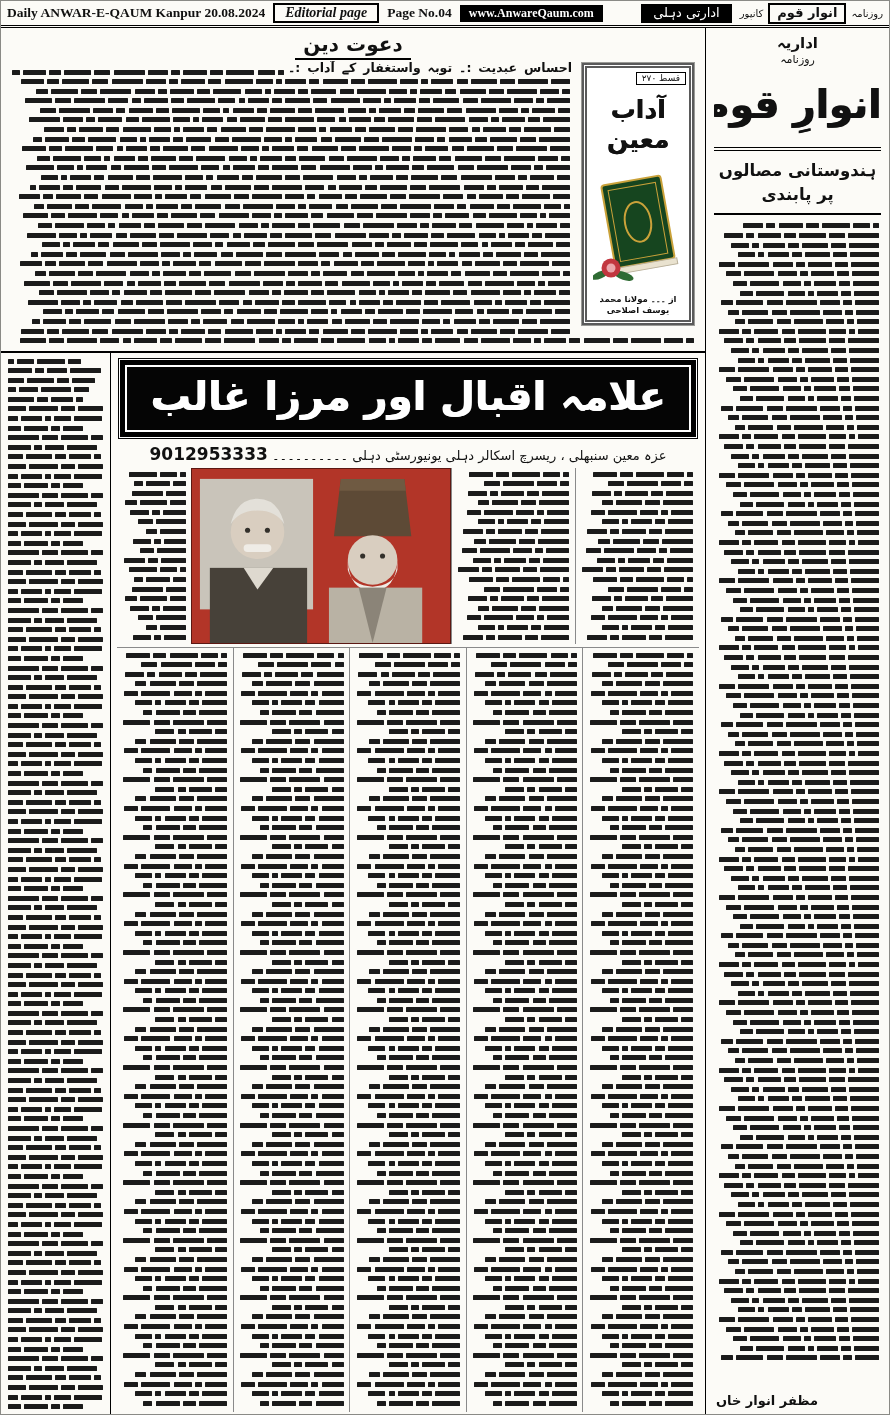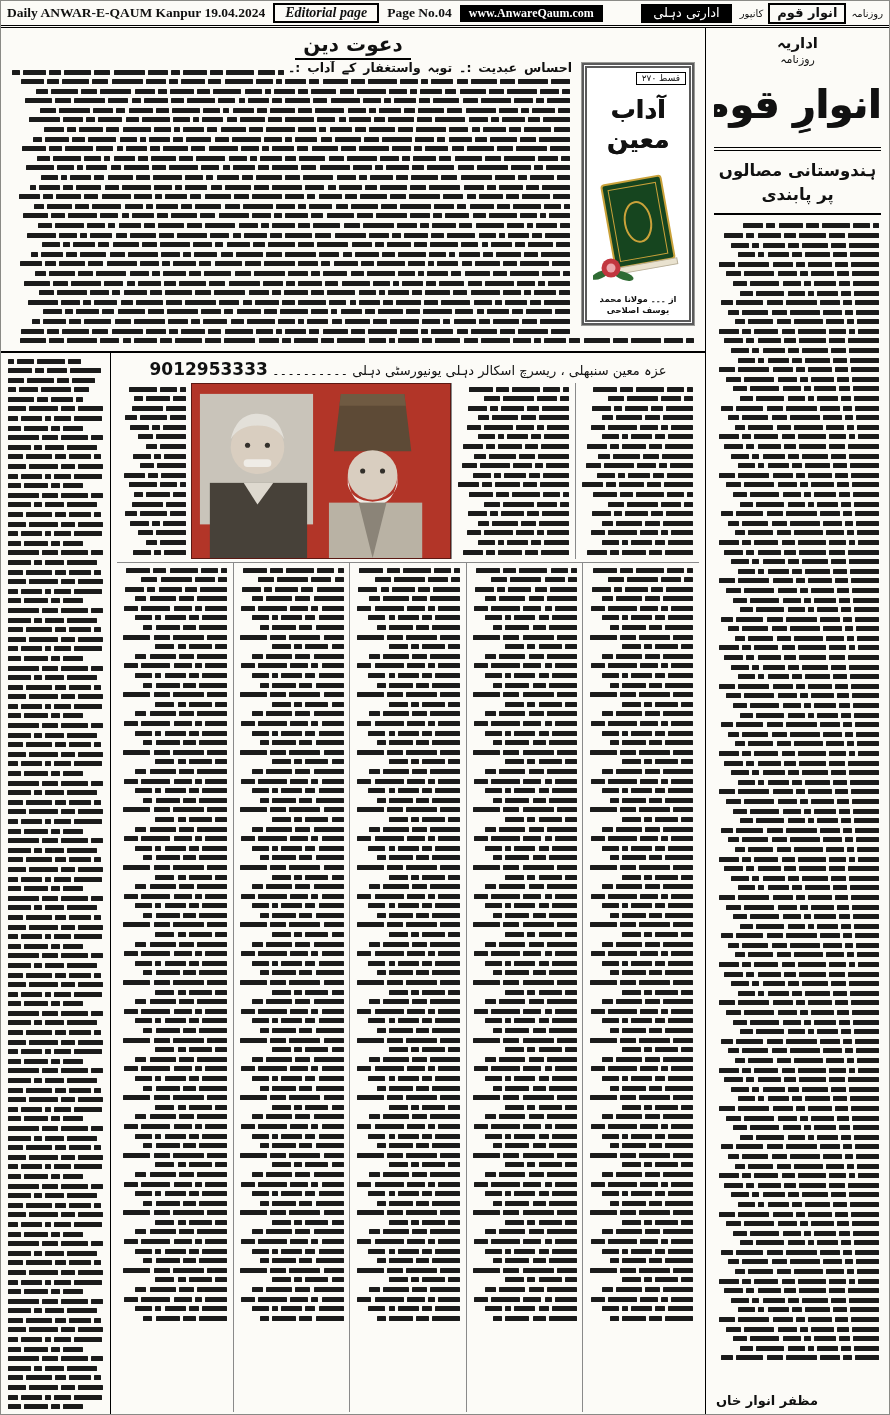--- a/index.html
+++ b/index.html
@@ -79,21 +79,21 @@
   .ed-body{flex:1;overflow:hidden}
   .ed-sig{text-align:left;font-weight:bold;font-size:13px;padding:4px 2px 0}
   .ed-phone{text-align:center;font-weight:bold;font-size:24px;letter-spacing:1px;padding:5px 0 0}
 </style>
 </head>
 <body>
 
 <div class="page">
 
   <div class="topbar">
-    <span class="t-name">Daily ANWAR-E-QAUM Kanpur 19.04.2024</span>
+    <span class="t-name">Daily ANWAR-E-QAUM Kanpur 20.08.2024</span>
     <span class="t-box">Editorial page</span>
     <span class="t-page">Page No.04</span>
     <span class="t-web">www.AnwareQaum.com</span>
     <span class="t-ursec" dir="rtl">ادارتی دہلی</span>
     <span class="t-cluster">
       <span class="t-roz">روزنامہ</span>
       <span class="t-anwar">انوار قوم</span>
       <span class="t-city">کانپور</span>
     </span>
   </div>
@@ -136,20 +136,23 @@
       </section>
 
       <div class="feature-wrap">
 
         <aside class="side-col">
           <span class="sim fill"><i style="width:6px"></i><i style="width:17px"></i><i style="width:28px"></i><i style="width:13px"></i><i style="width:24px"></i><i style="width:9px"></i><i style="width:20px"></i><i style="width:31px"></i><i style="width:16px"></i><i style="width:27px"></i><i style="width:12px"></i><i style="width:23px"></i><i style="width:8px"></i><i style="width:19px"></i><i style="width:30px"></i><i style="width:15px"></i><i style="width:26px"></i><i style="width:11px"></i><i style="width:22px"></i><i style="width:7px"></i><i style="width:18px"></i><i style="width:29px"></i><i style="width:14px"></i><i style="width:25px"></i><i style="width:10px"></i><i style="width:21px"></i><i style="width:6px"></i><i style="width:17px"></i><i style="width:28px"></i><i style="width:13px"></i><i style="width:24px"></i><i style="width:9px"></i><i style="width:20px"></i><i style="width:31px"></i><i style="width:16px"></i><i style="width:27px"></i><i style="width:12px"></i><i style="width:23px"></i><i style="width:8px"></i><i style="width:19px"></i><i style="width:30px"></i><i style="width:15px"></i><i style="width:26px"></i><i style="width:11px"></i><i style="width:22px"></i><i style="width:7px"></i><i style="width:18px"></i><i style="width:29px"></i><i style="width:14px"></i><i style="width:25px"></i><i style="width:10px"></i><i style="width:21px"></i><i style="width:6px"></i><i style="width:17px"></i><i style="width:28px"></i><i style="width:13px"></i><i style="width:24px"></i><i style="width:9px"></i><i style="width:20px"></i><i style="width:31px"></i><i style="width:16px"></i><i style="width:27px"></i><i style="width:12px"></i><i style="width:23px"></i><i style="width:8px"></i><i style="width:19px"></i><i style="width:30px"></i><i style="width:15px"></i><i style="width:26px"></i><i style="width:11px"></i><i style="width:22px"></i><i style="width:7px"></i><i style="width:18px"></i><i style="width:29px"></i><i style="width:14px"></i><i style="width:25px"></i><i style="width:10px"></i><i style="width:21px"></i><i style="width:6px"></i><i style="width:17px"></i><i style="width:28px"></i><i style="width:13px"></i><i style="width:24px"></i><i style="width:9px"></i><i style="width:20px"></i><i style="width:31px"></i><i style="width:16px"></i><i style="width:27px"></i><i style="width:12px"></i><i style="width:23px"></i><i style="width:8px"></i><i style="width:19px"></i><i style="width:30px"></i><i style="width:15px"></i><i style="width:26px"></i><i style="width:11px"></i><i style="width:22px"></i><i style="width:7px"></i><i style="width:18px"></i><i style="width:29px"></i><i style="width:14px"></i><i style="width:25px"></i><i style="width:10px"></i><i style="width:21px"></i><i style="width:6px"></i><i style="width:17px"></i><i style="width:28px"></i><i style="width:13px"></i><i style="width:24px"></i><i style="width:9px"></i><i style="width:20px"></i><i style="width:31px"></i><i style="width:16px"></i><i style="width:27px"></i><i style="width:12px"></i><i style="width:23px"></i><i style="width:8px"></i><i style="width:19px"></i><i style="width:30px"></i><i style="width:15px"></i><i style="width:26px"></i><i style="width:11px"></i><i style="width:22px"></i><i style="width:7px"></i><i style="width:18px"></i><i style="width:29px"></i><i style="width:14px"></i><i style="width:25px"></i><i style="width:10px"></i><i style="width:21px"></i><i style="width:6px"></i><i style="width:17px"></i><i style="width:28px"></i><i style="width:13px"></i><i style="width:24px"></i><i style="width:9px"></i><i style="width:20px"></i><i style="width:31px"></i><i style="width:16px"></i><i style="width:27px"></i><i style="width:12px"></i><i style="width:23px"></i><i style="width:8px"></i><i style="width:19px"></i><i style="width:30px"></i><i style="width:15px"></i><i style="width:26px"></i><i style="width:11px"></i><i style="width:22px"></i><i style="width:7px"></i><i style="width:18px"></i><i style="width:29px"></i><i style="width:14px"></i><i style="width:25px"></i><i style="width:10px"></i><i style="width:21px"></i><i style="width:6px"></i><i style="width:17px"></i><i style="width:28px"></i><i style="width:13px"></i><i style="width:24px"></i><i style="width:9px"></i><i style="width:20px"></i><i style="width:31px"></i><i style="width:16px"></i><i style="width:27px"></i><i style="width:12px"></i><i style="width:23px"></i><i style="width:8px"></i><i style="width:19px"></i><i style="width:30px"></i><i style="width:15px"></i><i style="width:26px"></i><i style="width:11px"></i><i style="width:22px"></i><i style="width:7px"></i><i style="width:18px"></i><i style="width:29px"></i><i style="width:14px"></i><i style="width:25px"></i><i style="width:10px"></i><i style="width:21px"></i><i style="width:6px"></i><i style="width:17px"></i><i style="width:28px"></i><i style="width:13px"></i><i style="width:24px"></i><i style="width:9px"></i><i style="width:20px"></i><i style="width:31px"></i><i style="width:16px"></i><i style="width:27px"></i><i style="width:12px"></i><i style="width:23px"></i><i style="width:8px"></i><i style="width:19px"></i><i style="width:30px"></i><i style="width:15px"></i><i style="width:26px"></i><i style="width:11px"></i><i style="width:22px"></i><i style="width:7px"></i><i style="width:18px"></i><i style="width:29px"></i><i style="width:14px"></i><i style="width:25px"></i><i style="width:10px"></i><i style="width:21px"></i><i style="width:6px"></i><i style="width:17px"></i><i style="width:28px"></i><i style="width:13px"></i><i style="width:24px"></i><i style="width:9px"></i><i style="width:20px"></i><i style="width:31px"></i><i style="width:16px"></i><i style="width:27px"></i><i style="width:12px"></i><i style="width:23px"></i><i style="width:8px"></i><i style="width:19px"></i><i style="width:30px"></i><i style="width:15px"></i><i style="width:26px"></i><i style="width:11px"></i><i style="width:22px"></i><i style="width:7px"></i><i style="width:18px"></i><i style="width:29px"></i><i style="width:14px"></i><i style="width:25px"></i><i style="width:10px"></i><i style="width:21px"></i><i style="width:6px"></i><i style="width:17px"></i><i style="width:28px"></i><i style="width:13px"></i><i style="width:24px"></i><i style="width:9px"></i><i style="width:20px"></i><i style="width:31px"></i><i style="width:16px"></i><i style="width:27px"></i><i style="width:12px"></i><i style="width:23px"></i><i style="width:8px"></i><i style="width:19px"></i><i style="width:30px"></i><i style="width:15px"></i><i style="width:26px"></i><i style="width:11px"></i><i style="width:22px"></i><i style="width:7px"></i><i style="width:18px"></i><i style="width:29px"></i><i style="width:14px"></i><i style="width:25px"></i><i style="width:10px"></i><i style="width:21px"></i><i style="width:6px"></i><i style="width:17px"></i><i style="width:28px"></i><i style="width:13px"></i><i style="width:24px"></i><i style="width:9px"></i><i style="width:20px"></i><i style="width:31px"></i><i style="width:16px"></i><i style="width:27px"></i><i style="width:12px"></i><i style="width:23px"></i><i style="width:8px"></i><i style="width:19px"></i><i style="width:30px"></i><i style="width:15px"></i><i style="width:26px"></i><i style="width:11px"></i><i style="width:22px"></i><i style="width:7px"></i><i style="width:18px"></i><i style="width:29px"></i><i style="width:14px"></i><i style="width:25px"></i><i style="width:10px"></i><i style="width:21px"></i><i style="width:6px"></i><i style="width:17px"></i><i style="width:28px"></i><i style="width:13px"></i><i style="width:24px"></i><i style="width:9px"></i><i style="width:20px"></i><i style="width:31px"></i><i style="width:16px"></i><i style="width:27px"></i><i style="width:12px"></i><i style="width:23px"></i><i style="width:8px"></i><i style="width:19px"></i><i style="width:30px"></i><i style="width:15px"></i><i style="width:26px"></i><i style="width:11px"></i><i style="width:22px"></i><i style="width:7px"></i><i style="width:18px"></i><i style="width:29px"></i><i style="width:14px"></i><i style="width:25px"></i><i style="width:10px"></i><i style="width:21px"></i><i style="width:6px"></i><i style="width:17px"></i><i style="width:28px"></i><i style="width:13px"></i><i style="width:24px"></i><i style="width:9px"></i><i style="width:20px"></i><i style="width:31px"></i><i style="width:16px"></i><i style="width:27px"></i><i style="width:12px"></i><i style="width:23px"></i><i style="width:8px"></i><i style="width:19px"></i><i style="width:30px"></i><i style="width:15px"></i><i style="width:26px"></i><i style="width:11px"></i><i style="width:22px"></i><i style="width:7px"></i><i style="width:18px"></i><i style="width:29px"></i><i style="width:14px"></i><i style="width:25px"></i><i style="width:10px"></i><i style="width:21px"></i><i style="width:6px"></i><i style="width:17px"></i><i style="width:28px"></i><i style="width:13px"></i><i style="width:24px"></i><i style="width:9px"></i><i style="width:20px"></i><i style="width:31px"></i><i style="width:16px"></i><i style="width:27px"></i><i style="width:12px"></i><i style="width:23px"></i><i style="width:8px"></i><i style="width:19px"></i><i style="width:30px"></i><i style="width:15px"></i><i style="width:26px"></i><i style="width:11px"></i><i style="width:22px"></i><i style="width:7px"></i><i style="width:18px"></i><i style="width:29px"></i><i style="width:14px"></i><i style="width:25px"></i><i style="width:10px"></i><i style="width:21px"></i><i style="width:6px"></i><i style="width:17px"></i><i style="width:28px"></i><i style="width:13px"></i><i style="width:24px"></i><i style="width:9px"></i><i style="width:20px"></i><i style="width:31px"></i><i style="width:16px"></i><i style="width:27px"></i><i style="width:12px"></i><i style="width:23px"></i><i style="width:8px"></i><i style="width:19px"></i><i style="width:30px"></i><i style="width:15px"></i><i style="width:26px"></i><i style="width:11px"></i><i style="width:22px"></i><i style="width:7px"></i><i style="width:18px"></i><i style="width:29px"></i><i style="width:14px"></i><i style="width:25px"></i><i style="width:10px"></i><i style="width:21px"></i><i style="width:6px"></i><i style="width:17px"></i><i style="width:28px"></i><i style="width:13px"></i><i style="width:24px"></i><i style="width:9px"></i><i style="width:20px"></i><i style="width:31px"></i><i style="width:16px"></i><i style="width:27px"></i><i style="width:12px"></i><i style="width:23px"></i><i style="width:8px"></i><i style="width:19px"></i><i style="width:30px"></i><i style="width:15px"></i><i style="width:26px"></i><i style="width:11px"></i><i style="width:22px"></i><i style="width:7px"></i><i style="width:18px"></i><i style="width:29px"></i><i style="width:14px"></i><i style="width:25px"></i><i style="width:10px"></i><i style="width:21px"></i><i style="width:6px"></i><i style="width:17px"></i><i style="width:28px"></i><i style="width:13px"></i><i style="width:24px"></i><i style="width:9px"></i><i style="width:20px"></i><i style="width:31px"></i><i style="width:16px"></i><i style="width:27px"></i><i style="width:12px"></i><i style="width:23px"></i><i style="width:8px"></i><i style="width:19px"></i><i style="width:30px"></i><i style="width:15px"></i><i style="width:26px"></i><i style="width:11px"></i><i style="width:22px"></i><i style="width:7px"></i><i style="width:18px"></i><i style="width:29px"></i><i style="width:14px"></i><i style="width:25px"></i><i style="width:10px"></i><i style="width:21px"></i><i style="width:6px"></i><i style="width:17px"></i><i style="width:28px"></i><i style="width:13px"></i><i style="width:24px"></i><i style="width:9px"></i><i style="width:20px"></i><i style="width:31px"></i><i style="width:16px"></i><i style="width:27px"></i><i style="width:12px"></i><i style="width:23px"></i><i style="width:8px"></i><i style="width:19px"></i><i style="width:30px"></i><i style="width:15px"></i><i style="width:26px"></i><i style="width:11px"></i><i style="width:22px"></i><i style="width:7px"></i><i style="width:18px"></i><i style="width:29px"></i><i style="width:14px"></i><i style="width:25px"></i><i style="width:10px"></i><i style="width:21px"></i><i style="width:6px"></i><i style="width:17px"></i><i style="width:28px"></i><i style="width:13px"></i><i style="width:24px"></i><i style="width:9px"></i><i style="width:20px"></i></span>
         </aside>
 
         <section class="feature">
 
+          <div class="banner">
+            <div class="banner-inner">علامہ اقبال اور مرزا غالب</div>
+          </div>
 
           <div class="byline" dir="rtl">
             <span>عزہ معین سنبھلی ، ریسرچ اسکالر دہلی یونیورسٹی دہلی</span>
             <span>۔۔۔۔۔۔۔۔۔۔</span>
             <b class="ph">9012953333</b>
           </div>
 
           <div class="row-a">
             <div class="col">
               <span class="sim fill"><i style="width:6px"></i><i style="width:17px"></i><i style="width:28px"></i><i style="width:13px"></i><i style="width:24px"></i><i style="width:9px"></i><i style="width:20px"></i><i style="width:31px"></i><i style="width:16px"></i><i style="width:27px"></i><i style="width:12px"></i><i style="width:23px"></i><i style="width:8px"></i><i style="width:19px"></i><i style="width:30px"></i><i style="width:15px"></i><i style="width:26px"></i><i style="width:11px"></i><i style="width:22px"></i><i style="width:7px"></i><i style="width:18px"></i><i style="width:29px"></i><i style="width:14px"></i><i style="width:25px"></i><i style="width:10px"></i><i style="width:21px"></i><i style="width:6px"></i><i style="width:17px"></i><i style="width:28px"></i><i style="width:13px"></i><i style="width:24px"></i><i style="width:9px"></i><i style="width:20px"></i><i style="width:31px"></i><i style="width:16px"></i><i style="width:27px"></i><i style="width:12px"></i><i style="width:23px"></i><i style="width:8px"></i><i style="width:19px"></i><i style="width:30px"></i><i style="width:15px"></i><i style="width:26px"></i><i style="width:11px"></i><i style="width:22px"></i><i style="width:7px"></i><i style="width:18px"></i><i style="width:29px"></i><i style="width:14px"></i><i style="width:25px"></i><i style="width:10px"></i><i style="width:21px"></i><i style="width:6px"></i><i style="width:17px"></i><i style="width:28px"></i><i style="width:13px"></i><i style="width:24px"></i><i style="width:9px"></i><i style="width:20px"></i><i style="width:31px"></i><i style="width:16px"></i><i style="width:27px"></i><i style="width:12px"></i><i style="width:23px"></i><i style="width:8px"></i><i style="width:19px"></i><i style="width:30px"></i><i style="width:15px"></i><i style="width:26px"></i><i style="width:11px"></i><i style="width:22px"></i><i style="width:7px"></i><i style="width:18px"></i><i style="width:29px"></i><i style="width:14px"></i><i style="width:25px"></i><i style="width:10px"></i><i style="width:21px"></i><i style="width:6px"></i><i style="width:17px"></i><i style="width:28px"></i><i style="width:13px"></i><i style="width:24px"></i><i style="width:9px"></i><i style="width:20px"></i></span>

